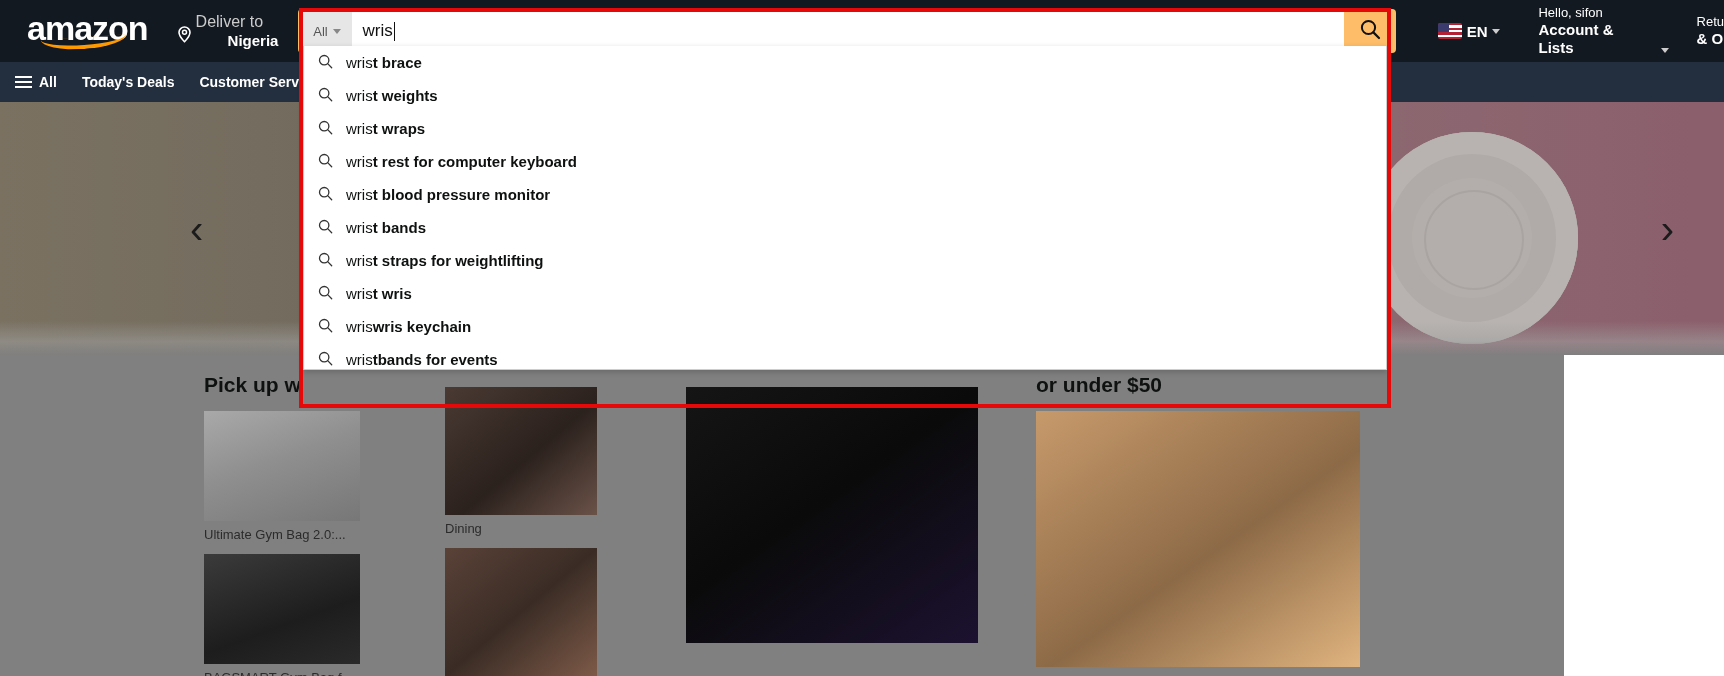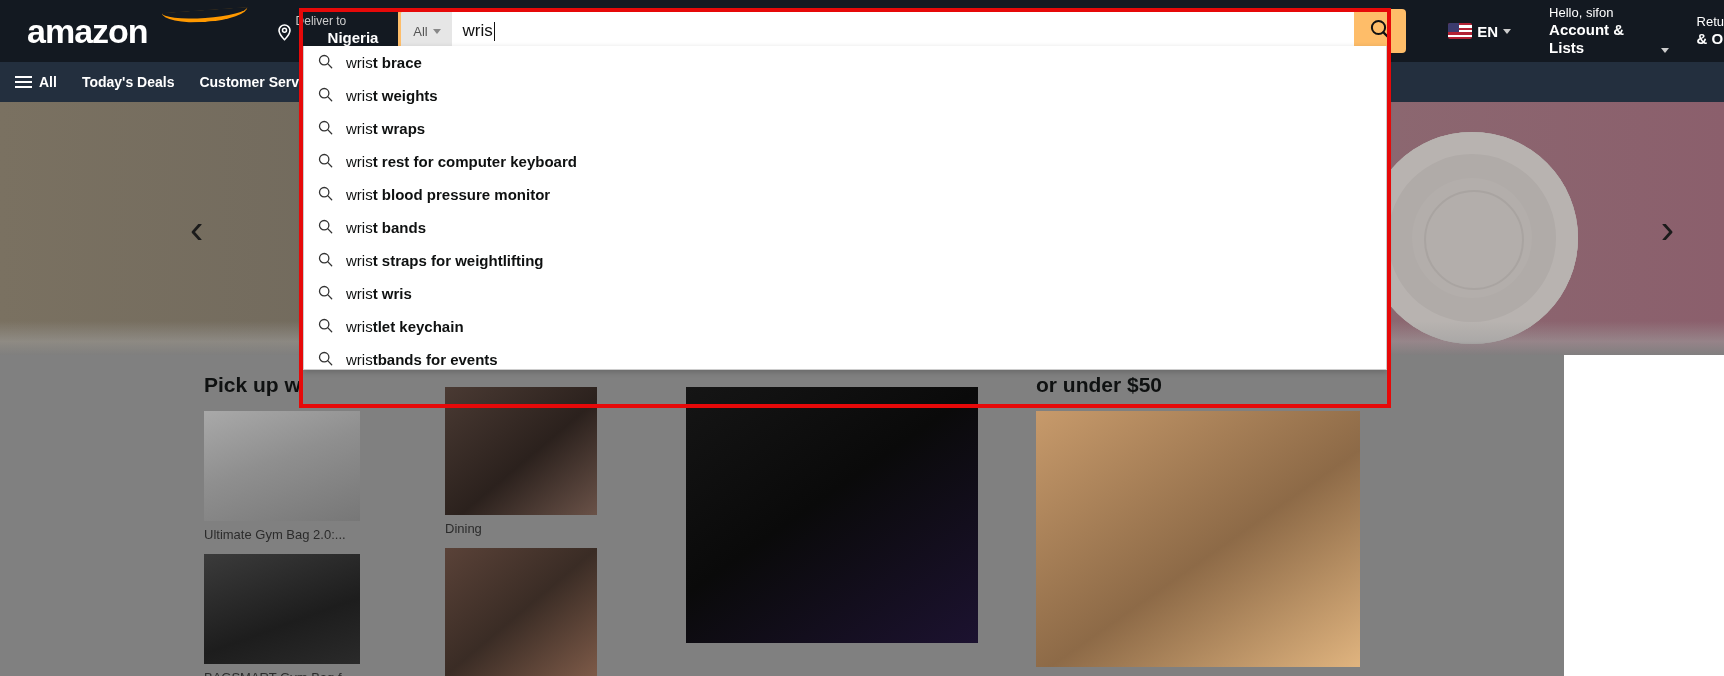--- a/index.html
+++ b/index.html
@@ -13,40 +13,40 @@
 
   
   .topnav {
     position: absolute; top: 0; left: 0; width: 1724px; height: 62px;
     background: #131921;
     display: flex; align-items: center;
     z-index: 30;
   }
   .logo-wrap {
     margin-left: 16px; padding: 6px 10px; border: 1px solid transparent;
-    display: flex; flex-direction: row; align-items: flex-start;
+    display: flex; flex-direction: column; align-items: flex-start;
     cursor: pointer;
   }
   .logo-text {
     color: #ffffff; font-size: 34px; font-weight: 700;
     letter-spacing: -1px; line-height: 30px;
   }
   .logo-smile {
     width: 86px; height: 12px; margin-left: 14px; margin-top: -6px;
     border-bottom: 4px solid #ff9900;
     border-radius: 0 0 50% 50% / 0 0 100% 100%;
     transform: rotate(-4deg);
   }
   .deliver {
     display: flex; align-items: flex-end; gap: 4px;
     margin-left: 10px; padding: 6px 8px; color: #fff; cursor: pointer;
   }
   .pin-icon { margin-bottom: 2px; }
   .deliver-lines { display: flex; flex-direction: column; line-height: 1.15; }
-  .deliver-top { font-size: 12px; color: #cccccc; font-weight: 400; }
+  .deliver-top { font-size: 16px; color: #cccccc; font-weight: 400; }
   .deliver-bot { font-size: 15px; font-weight: 700; color: #fff; padding-left: 32px; }
 
   
   .search-wrap {
     position: relative; margin-left: 12px; height: 44px;
     display: flex; align-items: stretch;
     width: 1208px;
   }
   .search-cat {
     width: 54px; background: #e6e6e6; border-radius: 4px 0 0 4px;
@@ -424,21 +424,21 @@
             <line x1="10.3" y1="10.3" x2="14.6" y2="14.6" stroke="#333" stroke-width="1.4" stroke-linecap="round"></line>
           </svg></span>
       <span><span class="pfx">wris</span><span class="sfx">t wris</span></span>
     </div>
 
     <div class="sugg-row">
       <span class="mag"><svg width="15" height="15" viewBox="0 0 16 16">
             <circle cx="6.6" cy="6.6" r="5" fill="none" stroke="#333" stroke-width="1.4"></circle>
             <line x1="10.3" y1="10.3" x2="14.6" y2="14.6" stroke="#333" stroke-width="1.4" stroke-linecap="round"></line>
           </svg></span>
-      <span><span class="pfx">wris</span><span class="sfx">tlet keychain</span></span>
+      <span><span class="pfx">wris</span><span class="sfx">wris keychain</span></span>
     </div>
 
     <div class="sugg-row">
       <span class="mag"><svg width="15" height="15" viewBox="0 0 16 16">
             <circle cx="6.6" cy="6.6" r="5" fill="none" stroke="#333" stroke-width="1.4"></circle>
             <line x1="10.3" y1="10.3" x2="14.6" y2="14.6" stroke="#333" stroke-width="1.4" stroke-linecap="round"></line>
           </svg></span>
       <span><span class="pfx">wris</span><span class="sfx">tbands for events</span></span>
     </div>
 

